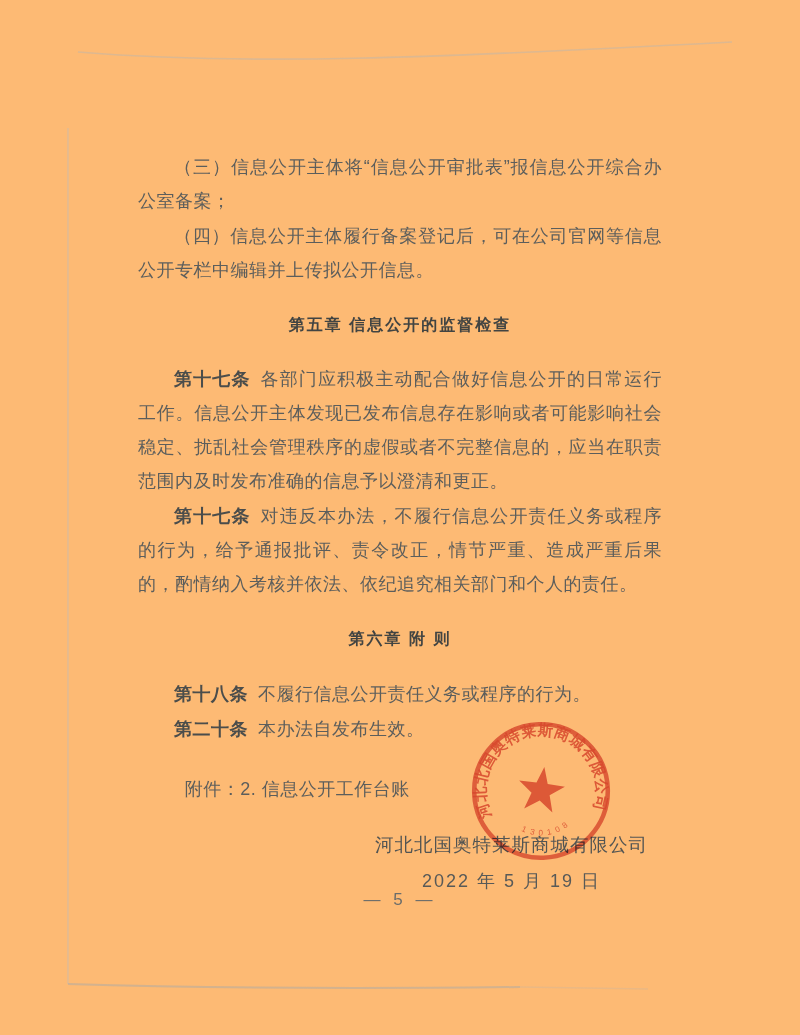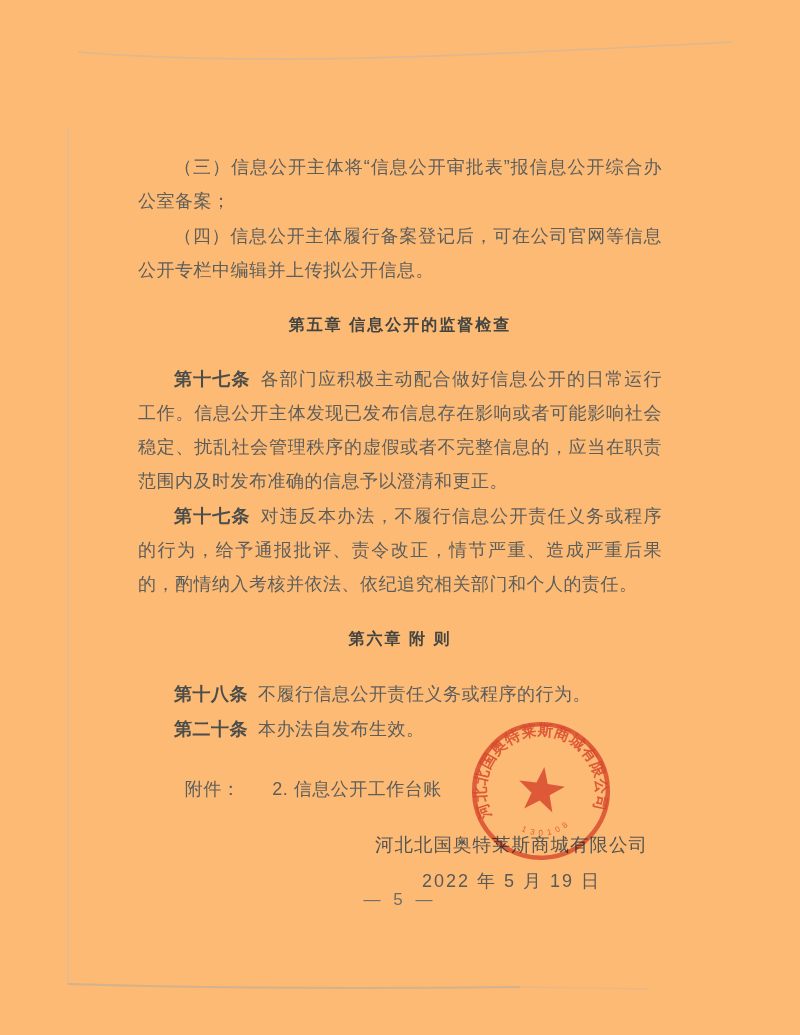--- a/index.html
+++ b/index.html
@@ -31,21 +31,20 @@
   h2.chapter {
     text-align: center; text-indent: 0;
     font-size: 16px; font-weight: bold; color: #424442;
     letter-spacing: 2px;
     margin: 21px 0 20px 0;
   }
   .articles { margin-top: 21px; }
   .attachments {
     display: flex; margin-top: 26px; margin-left: 2.6em;
     text-align: left;
-    gap: 32px;
   }
   .attachments .att-label { white-space: nowrap; color: #55575‌5; }
   .attachments .att-items div { white-space: nowrap; }
   .signature {
     margin: 22px 14px 0 auto;
     width: max-content;
     text-align: center;
     position: relative;
     z-index: 1;
   }

